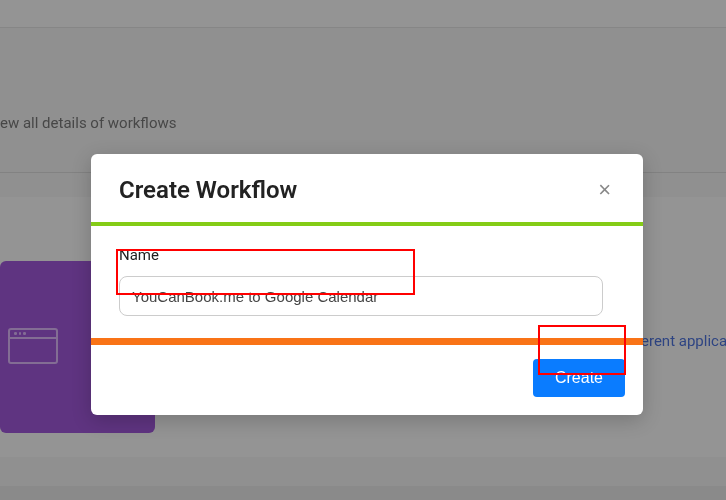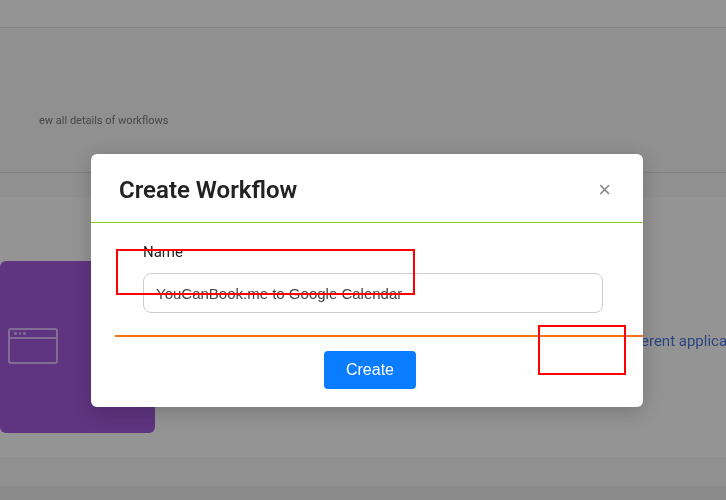--- a/index.html
+++ b/index.html
@@ -29,23 +29,22 @@
       left: 0;
       width: 726px;
       height: 28px;
       background: #fff;
       border-bottom: 1px solid #e0e0e0;
     }
     .bg-text {
       position: absolute;
       top: 114px;
       left: 0;
-      font-size: 11px;
+      font-size: 15px;
       color: #555;
-      padding-left: 39px;
     }
     .bg-divider {
       position: absolute;
       top: 172px;
       left: 0;
       width: 726px;
       height: 1px;
       background: #d8d8d8;
     }
     .bg-section {
@@ -125,40 +124,39 @@
       width: 552px;
       background: #fff;
       border-radius: 6px;
       box-shadow: 0 5px 20px rgba(0,0,0,0.2);
     }
     .modal-header {
       display: flex;
       justify-content: space-between;
       align-items: center;
       padding: 22px 28px 18px 28px;
-      border-bottom: 1px solid #84cc16;
+      border-bottom: 4px solid #84cc16;
     }
     .modal-title {
       font-size: 24px;
       font-weight: 600;
       color: #222;
     }
     .close-btn {
       font-size: 22px;
       color: #888;
       cursor: pointer;
       line-height: 1;
       background: none;
       border: none;
       padding: 2px 4px;
     }
     .modal-body {
       padding: 20px 40px 22px 28px;
-      border-bottom: 2px solid #f97316;
-      margin-left: 24px;
+      border-bottom: 7px solid #f97316;
     }
     .field-label {
       font-size: 15px;
       color: #222;
       margin-bottom: 12px;
     }
     .text-input {
       width: 100%;
       height: 40px;
       border: 1px solid #ccc;
@@ -173,21 +171,21 @@
       top: 95px;
       left: 25px;
       width: 299px;
       height: 46px;
       border: 2px solid #ff0000;
       pointer-events: none;
     }
     .modal-footer {
       padding: 14px 18px 18px 24px;
       display: flex;
-      justify-content: center;
+      justify-content: flex-end;
     }
     .create-btn {
       background: #0a7cff;
       color: #fff;
       border: none;
       border-radius: 4px;
       padding: 10px 22px;
       font-size: 16px;
       cursor: pointer;
     }

